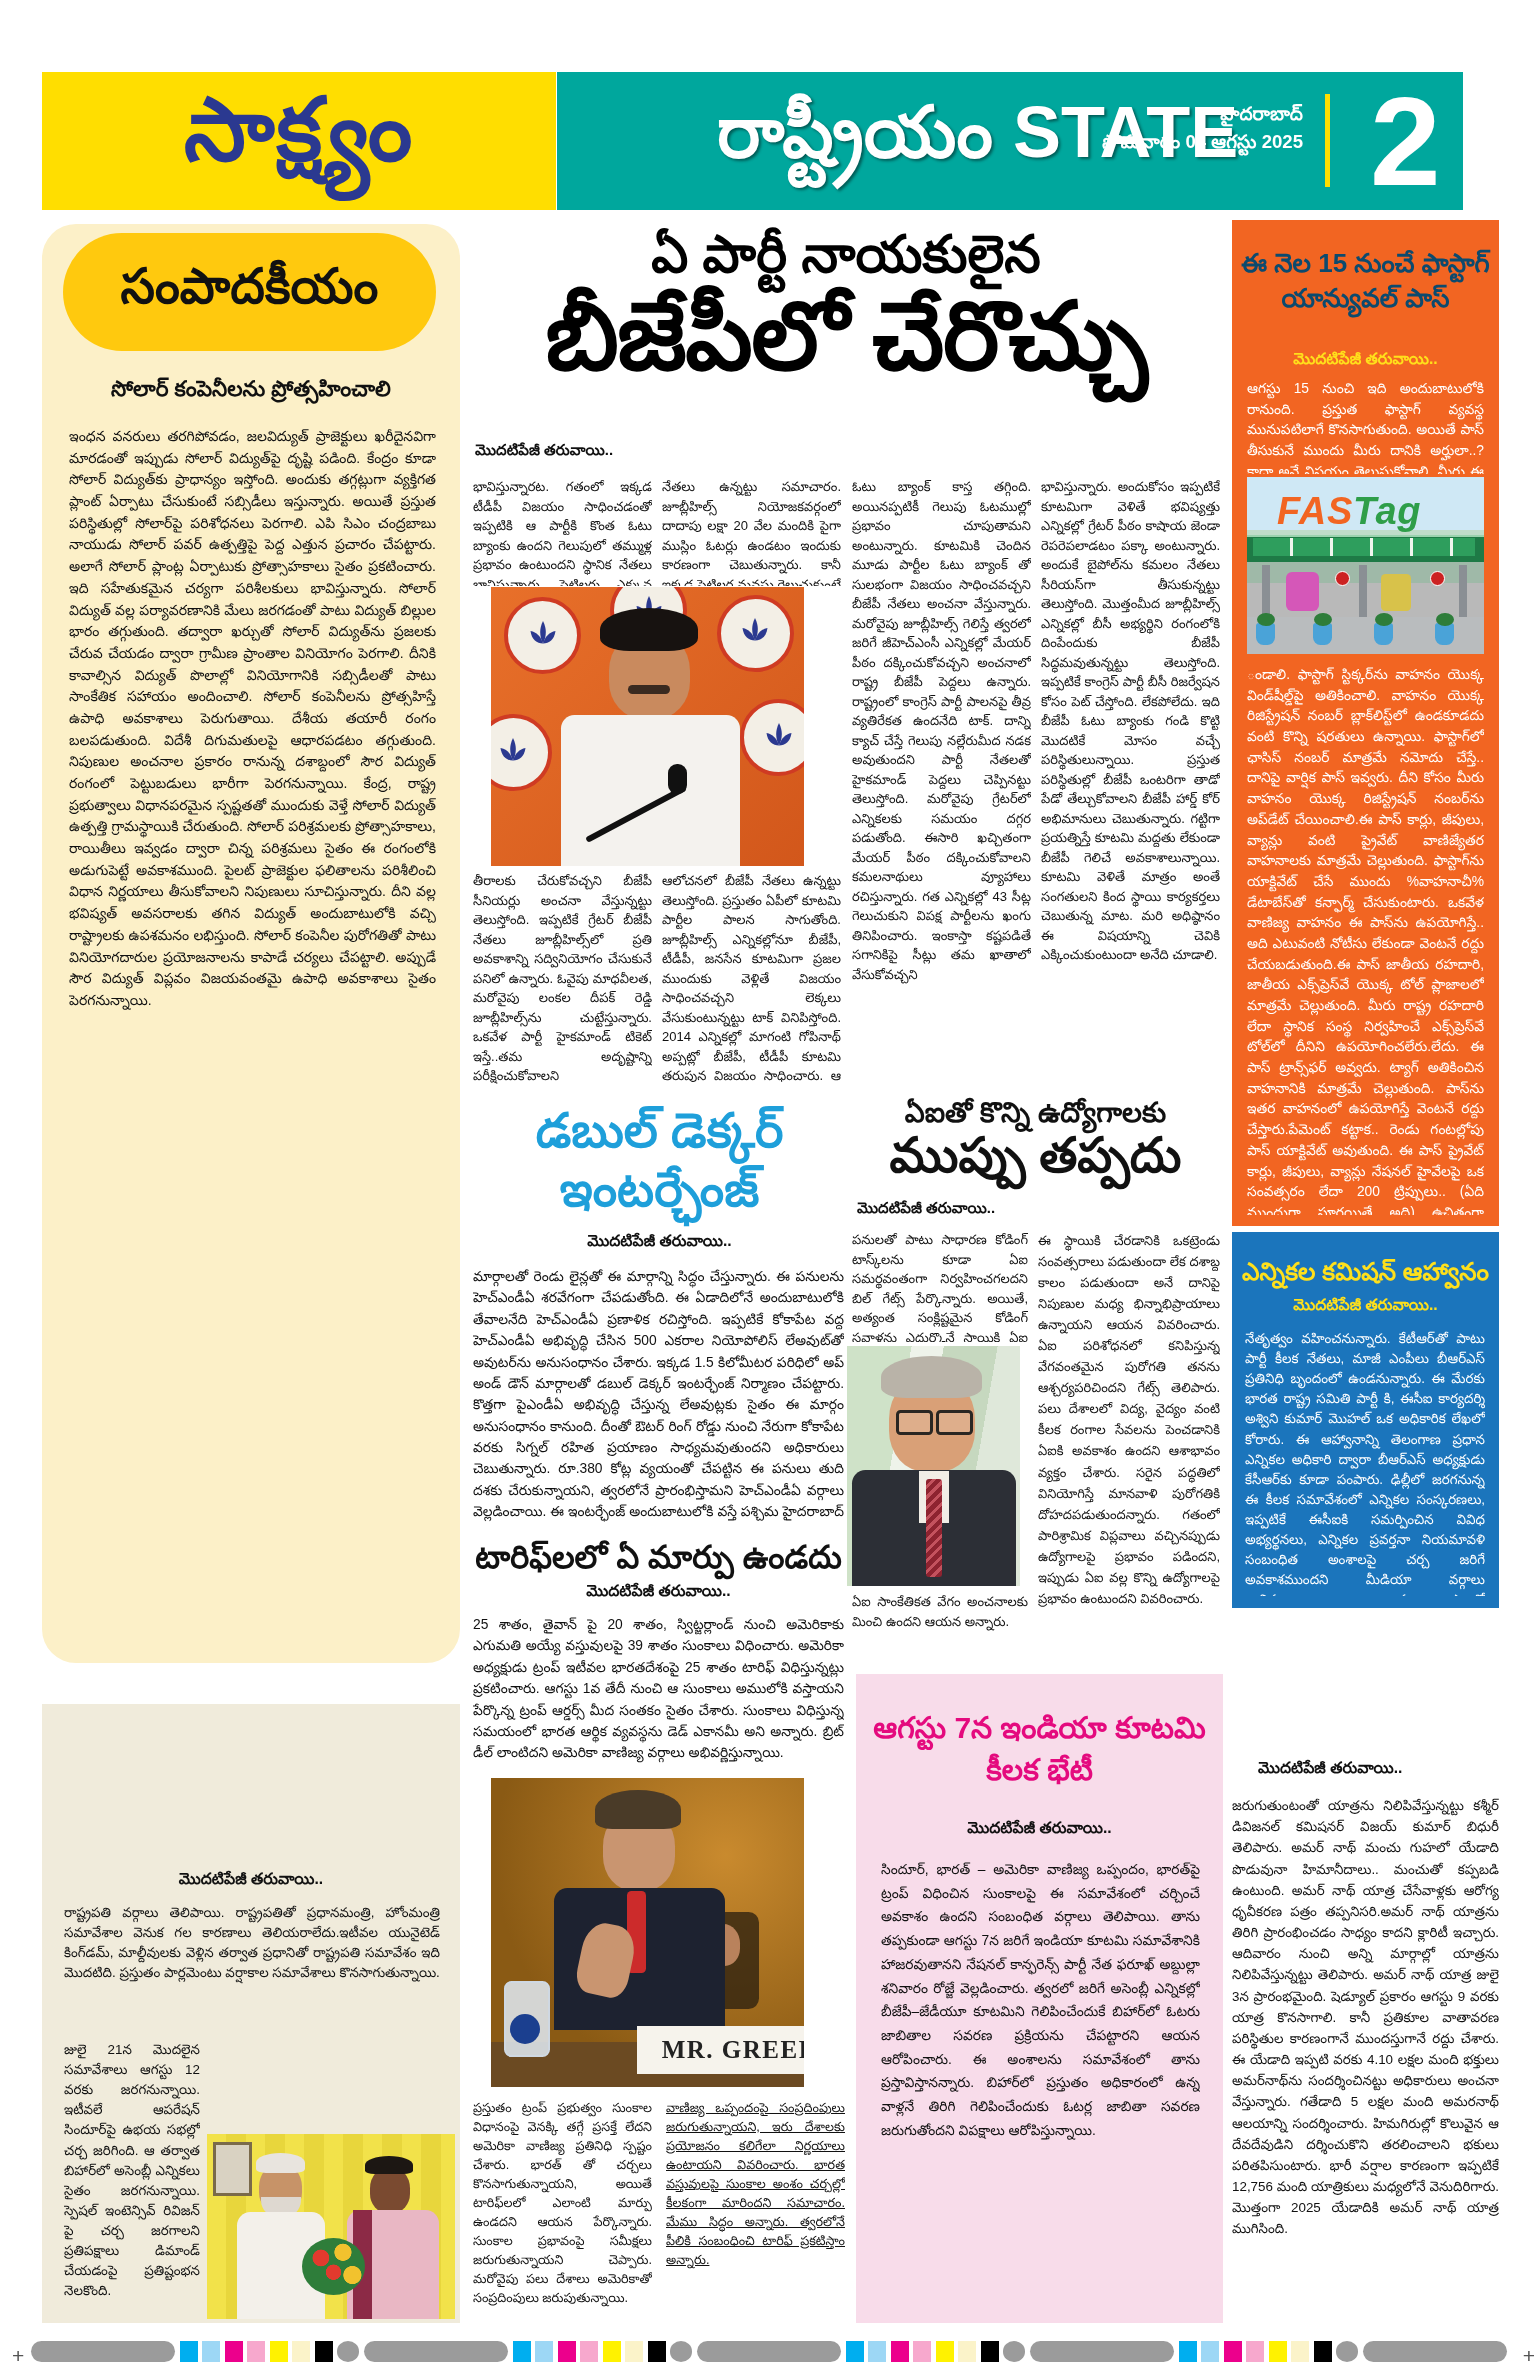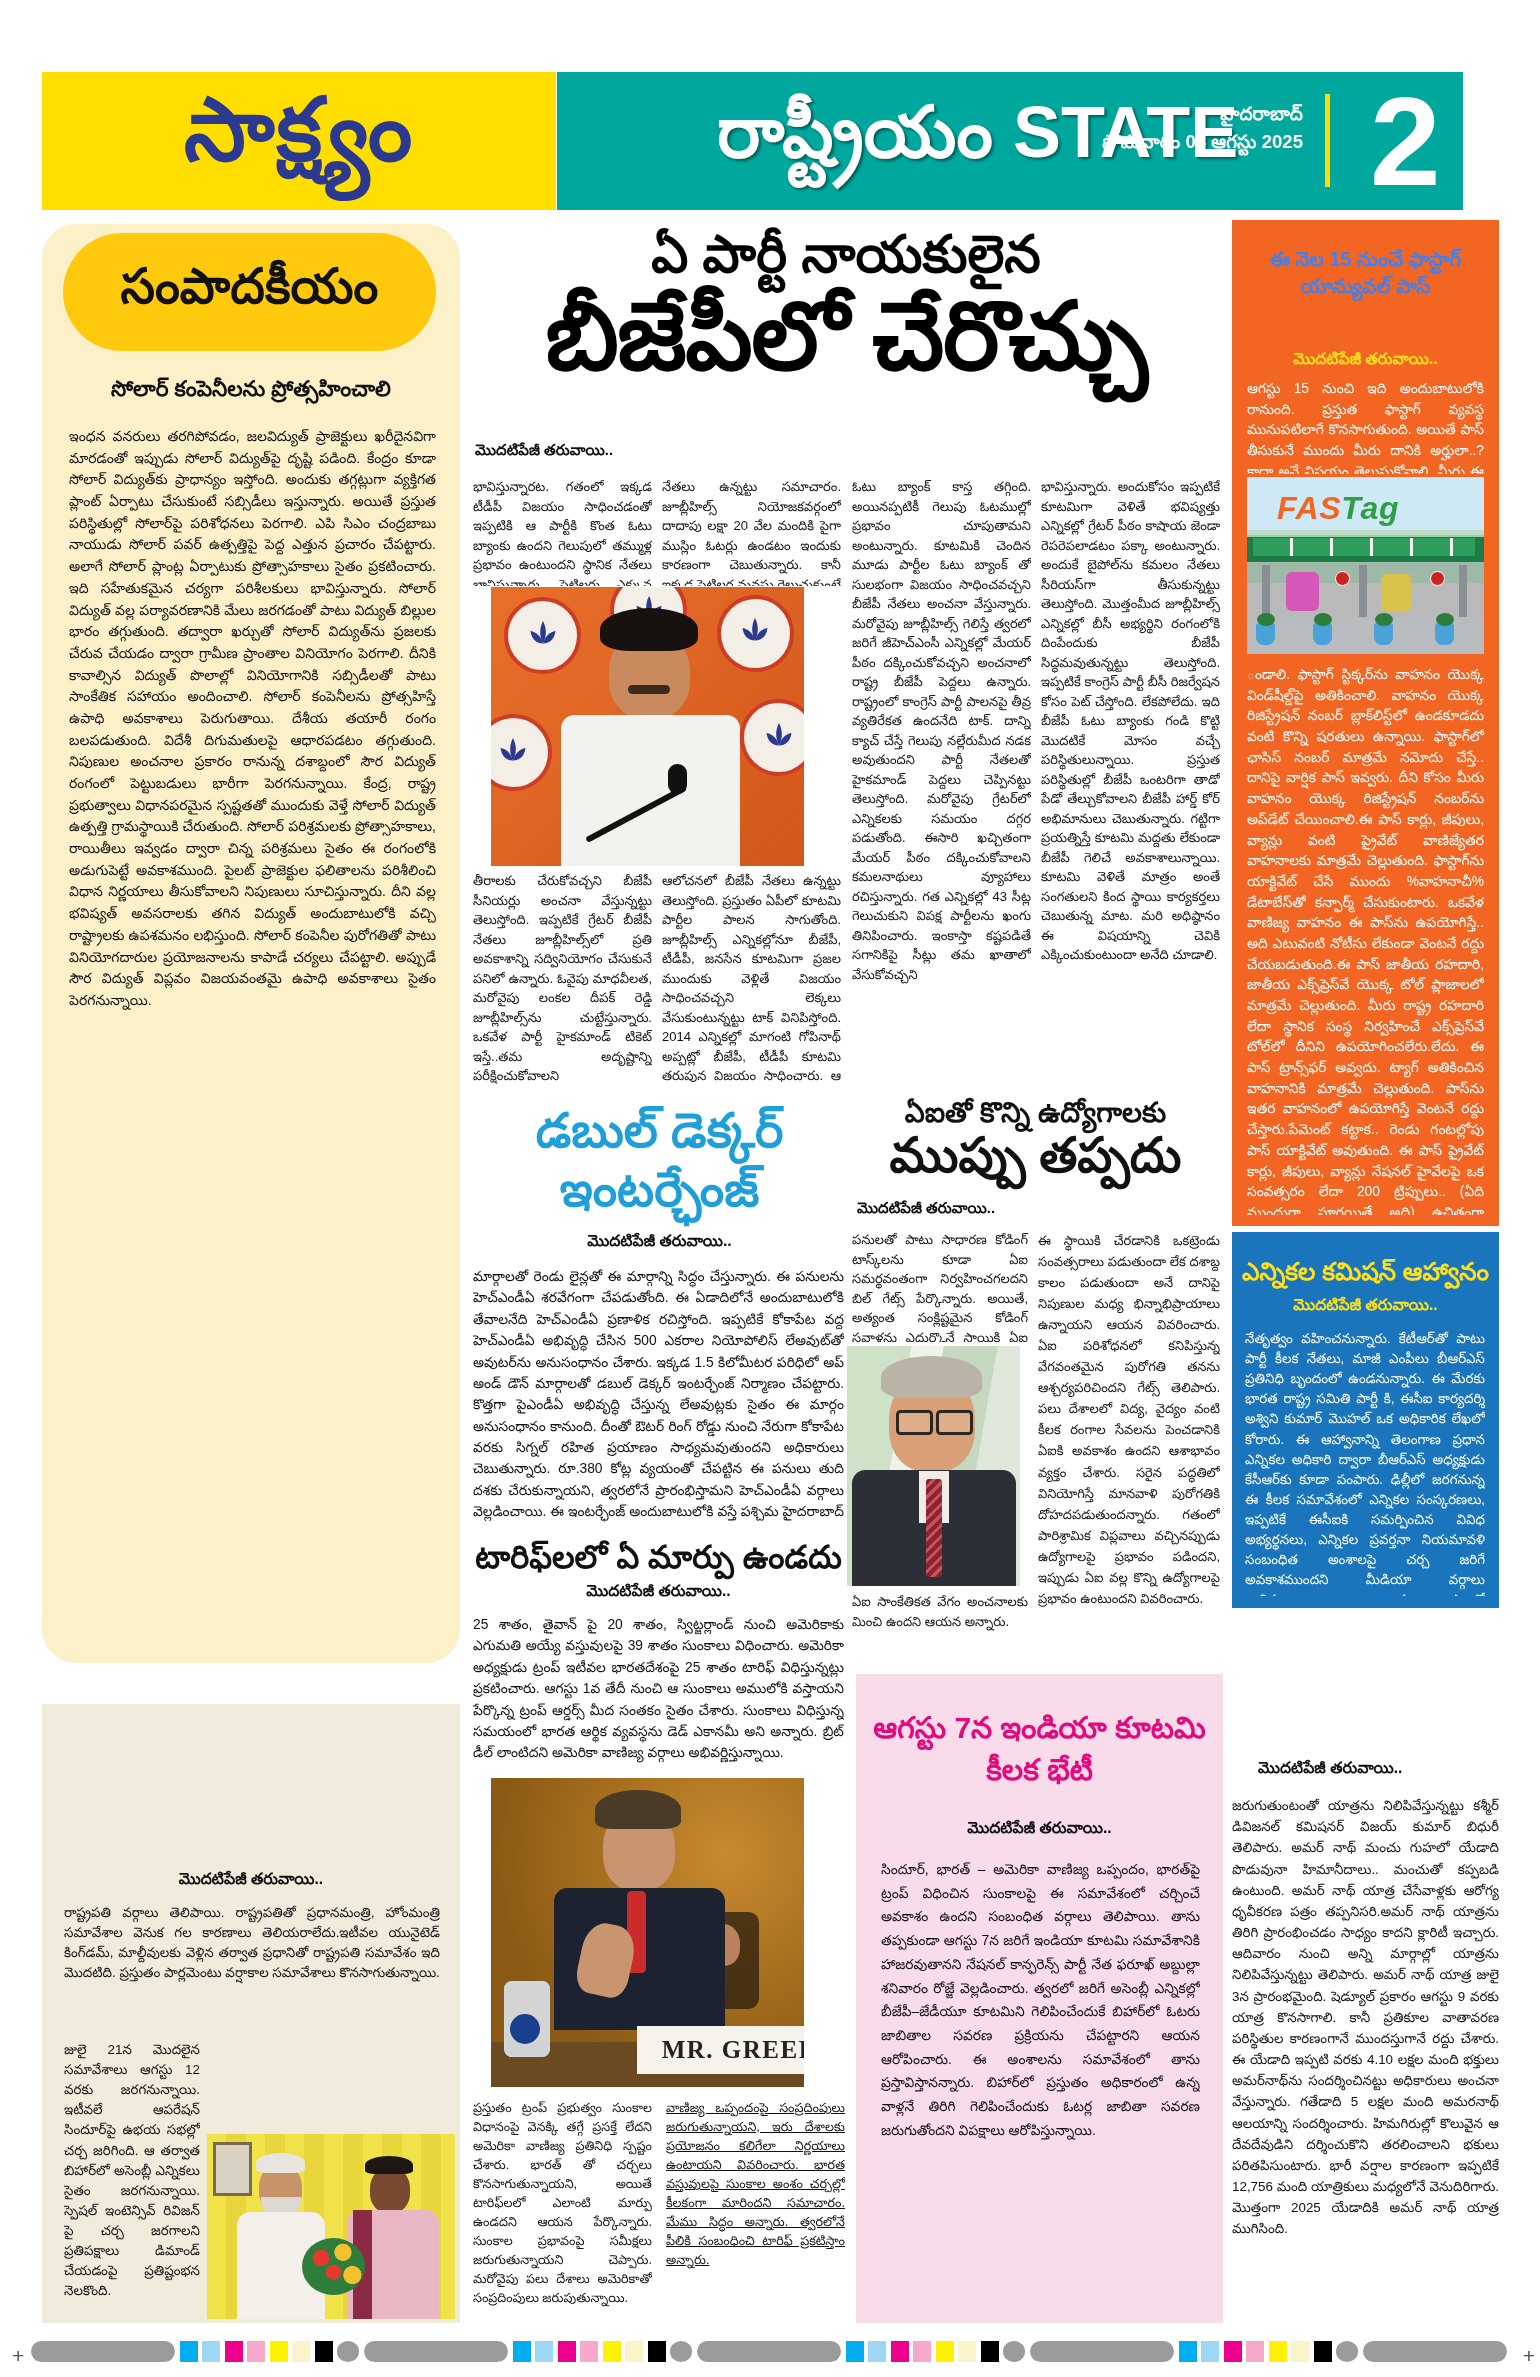--- a/index.html
+++ b/index.html
@@ -41,34 +41,34 @@
   .fastagph{left:1247px;top:477px;width:237px;height:177px;background:linear-gradient(#cfe8f5 0 30%,#bfdcc9 30% 36%,#9fb9a8 36% 60%,#b9b9b9 60%);}
   .namebar{position:absolute;background:#f6f3ec;color:#222;font-family:"Liberation Serif",serif;
            font-weight:bold;display:flex;align-items:center;justify-content:center;}
   
   .ddhead{left:473px;top:1102px;width:373px;text-align:center;color:#1E9FDA;font-size:48px;font-weight:800;line-height:1.22;}
   .aihk{left:852px;top:1097px;width:367px;text-align:center;font-size:28px;font-weight:800;}
   .aihead{left:852px;top:1127px;width:367px;text-align:center;font-size:49px;font-weight:800;}
   .trfhead{left:473px;top:1539px;width:371px;text-align:center;font-size:32px;font-weight:800;}
   
   .orangebox{left:1232px;top:220px;width:267px;height:1006px;background:#F26522;}
-  .obtitle{left:1238px;top:246px;width:255px;text-align:center;color:#3b82f6;font-size:20px;font-weight:800;line-height:1.35;}
+  .obtitle{left:1238px;top:246px;width:255px;text-align:center;color:#0c4a6e;font-size:26px;font-weight:800;line-height:1.35;}
   .obbyline{left:1238px;top:350px;width:255px;text-align:center;color:#FFE01B;font-size:15.7px;font-weight:bold;}
   .obbody{color:#fff;font-size:13.8px;line-height:1.5;}
   .bluebox{left:1232px;top:1232px;width:267px;height:376px;background:#1B75BC;}
   .bbtitle{left:1238px;top:1258px;width:255px;text-align:center;color:#FFE01B;font-size:24.6px;font-weight:800;}
   .bbbyline{left:1238px;top:1296px;width:255px;text-align:center;color:#FFE01B;font-size:15.7px;font-weight:bold;}
   .amhead{left:1232px;top:1651px;width:267px;text-align:center;font-size:31px;font-weight:800;line-height:1.3;}
   
   .pinkbox{left:856px;top:1674px;width:367px;height:649px;background:#F8DCEA;}
   .pktitle{left:871px;top:1707px;width:337px;text-align:center;color:#E40A7E;font-size:30px;font-weight:800;line-height:1.4;}
   .beigebox{left:42px;top:1704px;width:418px;height:619px;background:#F0EBDB;}
   .prtitle{left:63px;top:1752px;width:376px;text-align:center;color:#2E9E49;font-size:37px;font-weight:800;line-height:1.35;}
   
-  .ftlogo{position:absolute;left:30px;top:13.4px;font-size:32px;font-weight:800;font-style:italic;letter-spacing:0.7px;}
+  .ftlogo{position:absolute;left:30px;top:13.4px;font-size:38px;font-weight:800;font-style:italic;letter-spacing:0.7px;}
   .ftlogo .fas{color:#F26522;} .ftlogo .tag{color:#2E9E49;}
   
   .cbar{left:31px;top:2341px;width:1476px;height:21px;display:flex;align-items:center;gap:4.5px;}
   .cseg{height:21px;border-radius:10.4px;}
   .gray{background:#9B9B9B;flex:1 1 89px;}
   .chip{flex:0 0 18px;height:21px;}
   .dot{flex:0 0 22.4px;height:21px;border-radius:50%;background:#9B9B9B;}
   .crop{position:absolute;top:2344px;font-size:21px;color:#555;}
   
   .face{position:absolute;border-radius:46% 46% 42% 42%;}

